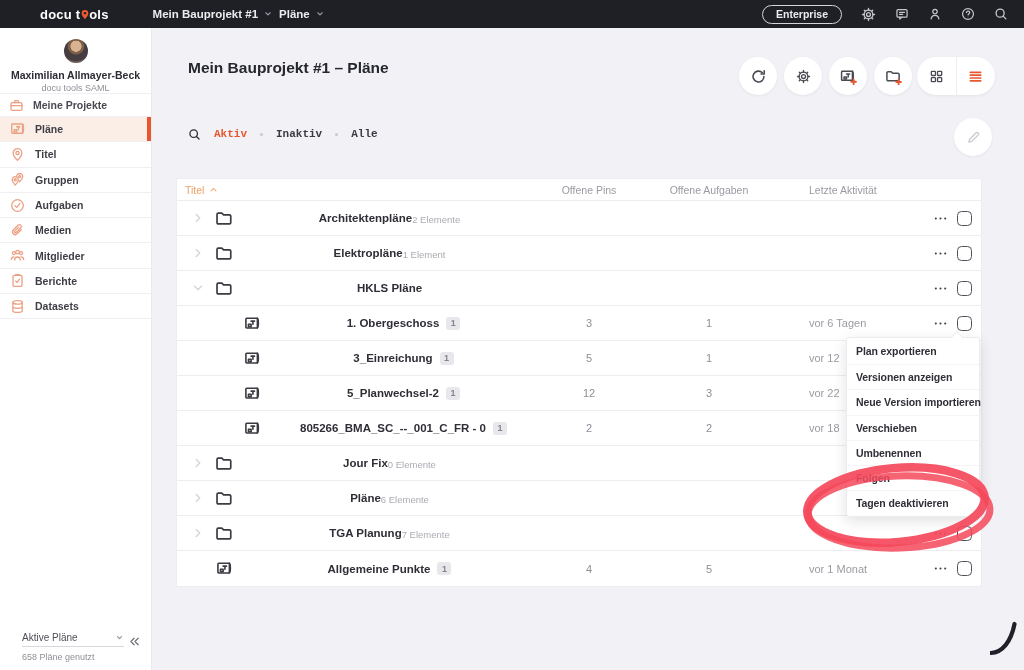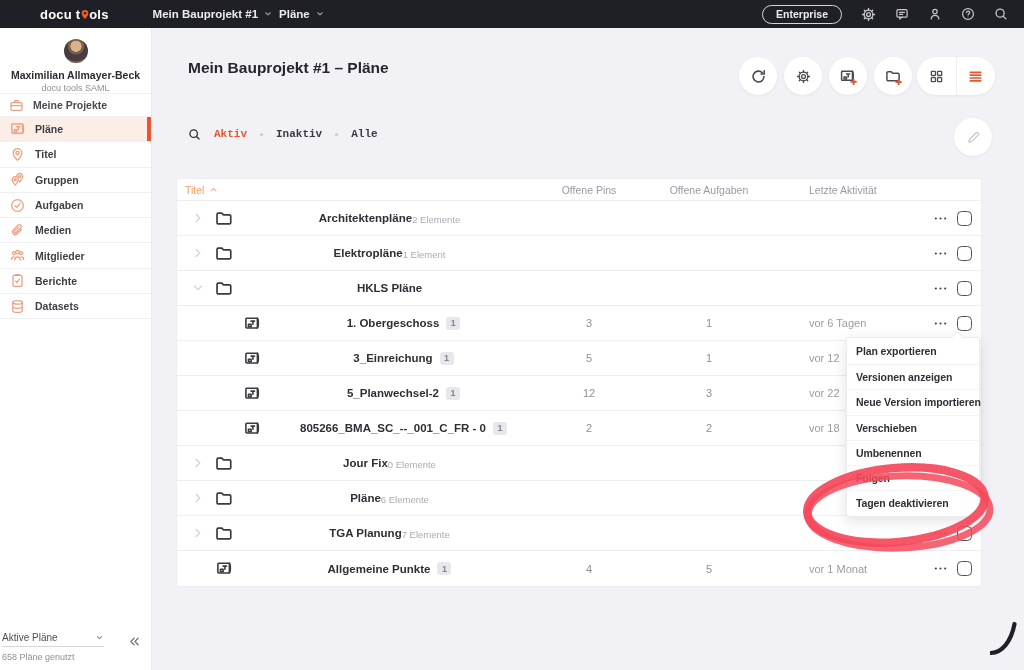--- a/index.html
+++ b/index.html
@@ -31,21 +31,21 @@
   .uorg{font-size:9px;color:#8f8f97;margin-top:2px;padding-bottom:0;border-bottom:1px solid #f0eff3;}
   .proj-item{display:flex;align-items:center;gap:9px;height:23px;padding:0 0 0 9px;font-size:10.5px;font-weight:600;
              color:#4a4a52;border-bottom:1px solid #f0eff3;cursor:pointer;}
   .proj-item .icon{color:var(--accent_light,#eda184);}
   .nav{list-style:none;}
   .nav-item{display:flex;align-items:center;gap:9px;height:25.3px;padding-left:9px;font-size:10.5px;font-weight:600;
             color:#3e3e46;border-bottom:1px solid #f0eff3;cursor:pointer;position:relative;}
   .nav-item .icon{color:var(--accent_light,#eda184);width:17px;}
   .nav-item.active{background:var(--active_item_bg,#faeee7);}
   .nav-item.active::after{content:"";position:absolute;right:0;top:0;bottom:0;width:4px;background:var(--accent,#e8562f);}
-  .side-footer{position:absolute;left:2px;right:6px;bottom:8px;}
+  .side-footer{position:absolute;left:22px;right:6px;bottom:8px;}
   .plan-filter{width:102px;display:flex;align-items:center;justify-content:space-between;border-bottom:1px solid #d7d7dd;
                padding-bottom:3px;cursor:pointer;}
   .plan-filter-label{font-size:10px;color:#4e4e57;}
   .plan-filter .icon{color:#8e8e96;}
   .usage{font-size:9px;color:#8f8f97;margin-top:5px;}
   .collapse-btn{position:absolute;right:2px;bottom:12px;background:none;border:none;cursor:pointer;color:#6f6f78;line-height:0;padding:2px;}
 
   
   .main{position:absolute;top:28px;left:152px;width:872px;bottom:0;}
   .page-title{position:absolute;left:36px;top:31px;font-size:15.5px;font-weight:800;color:#26262e;}

